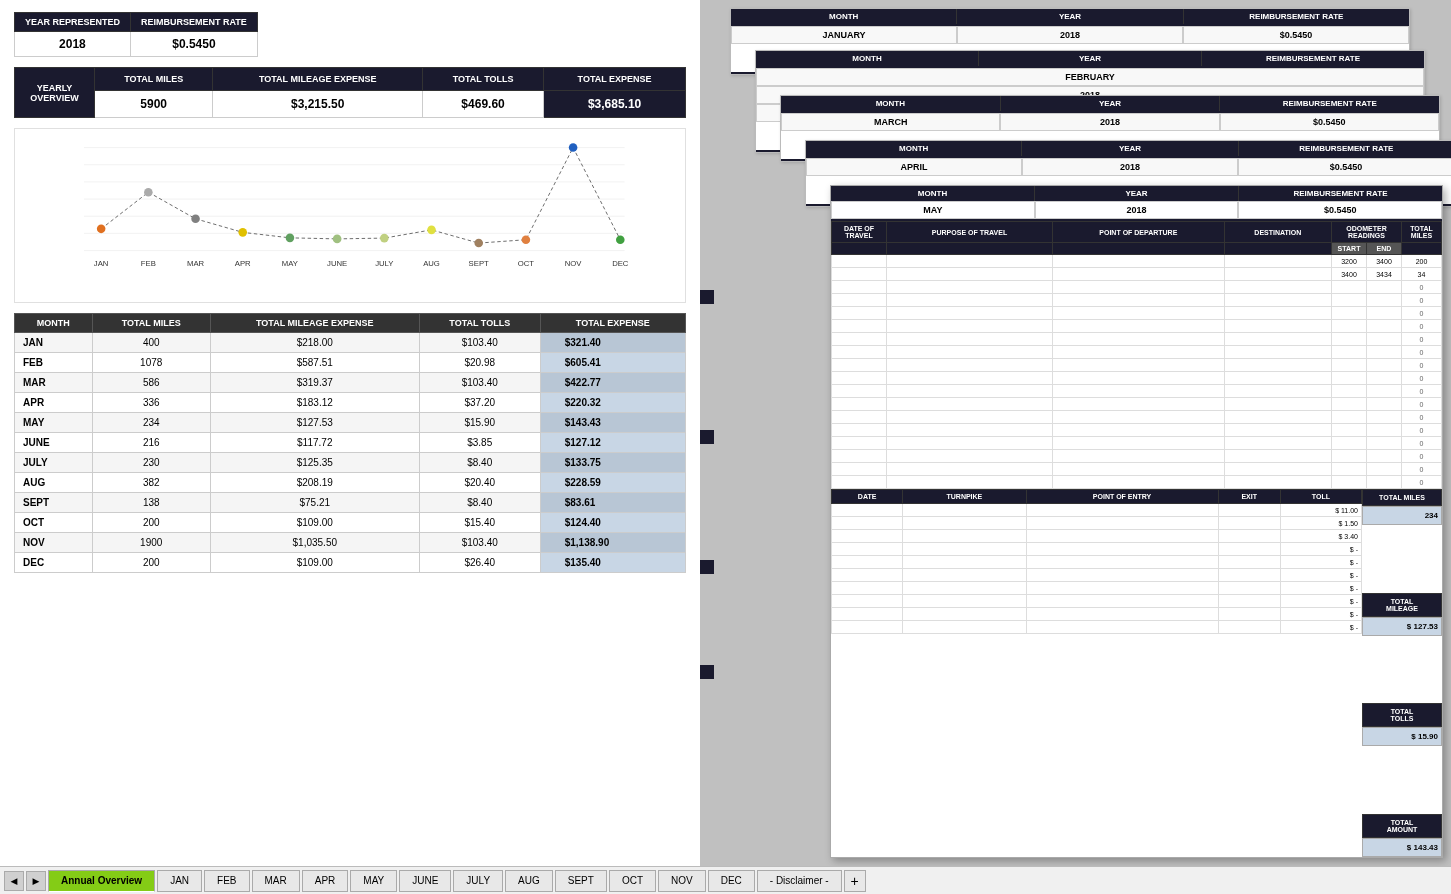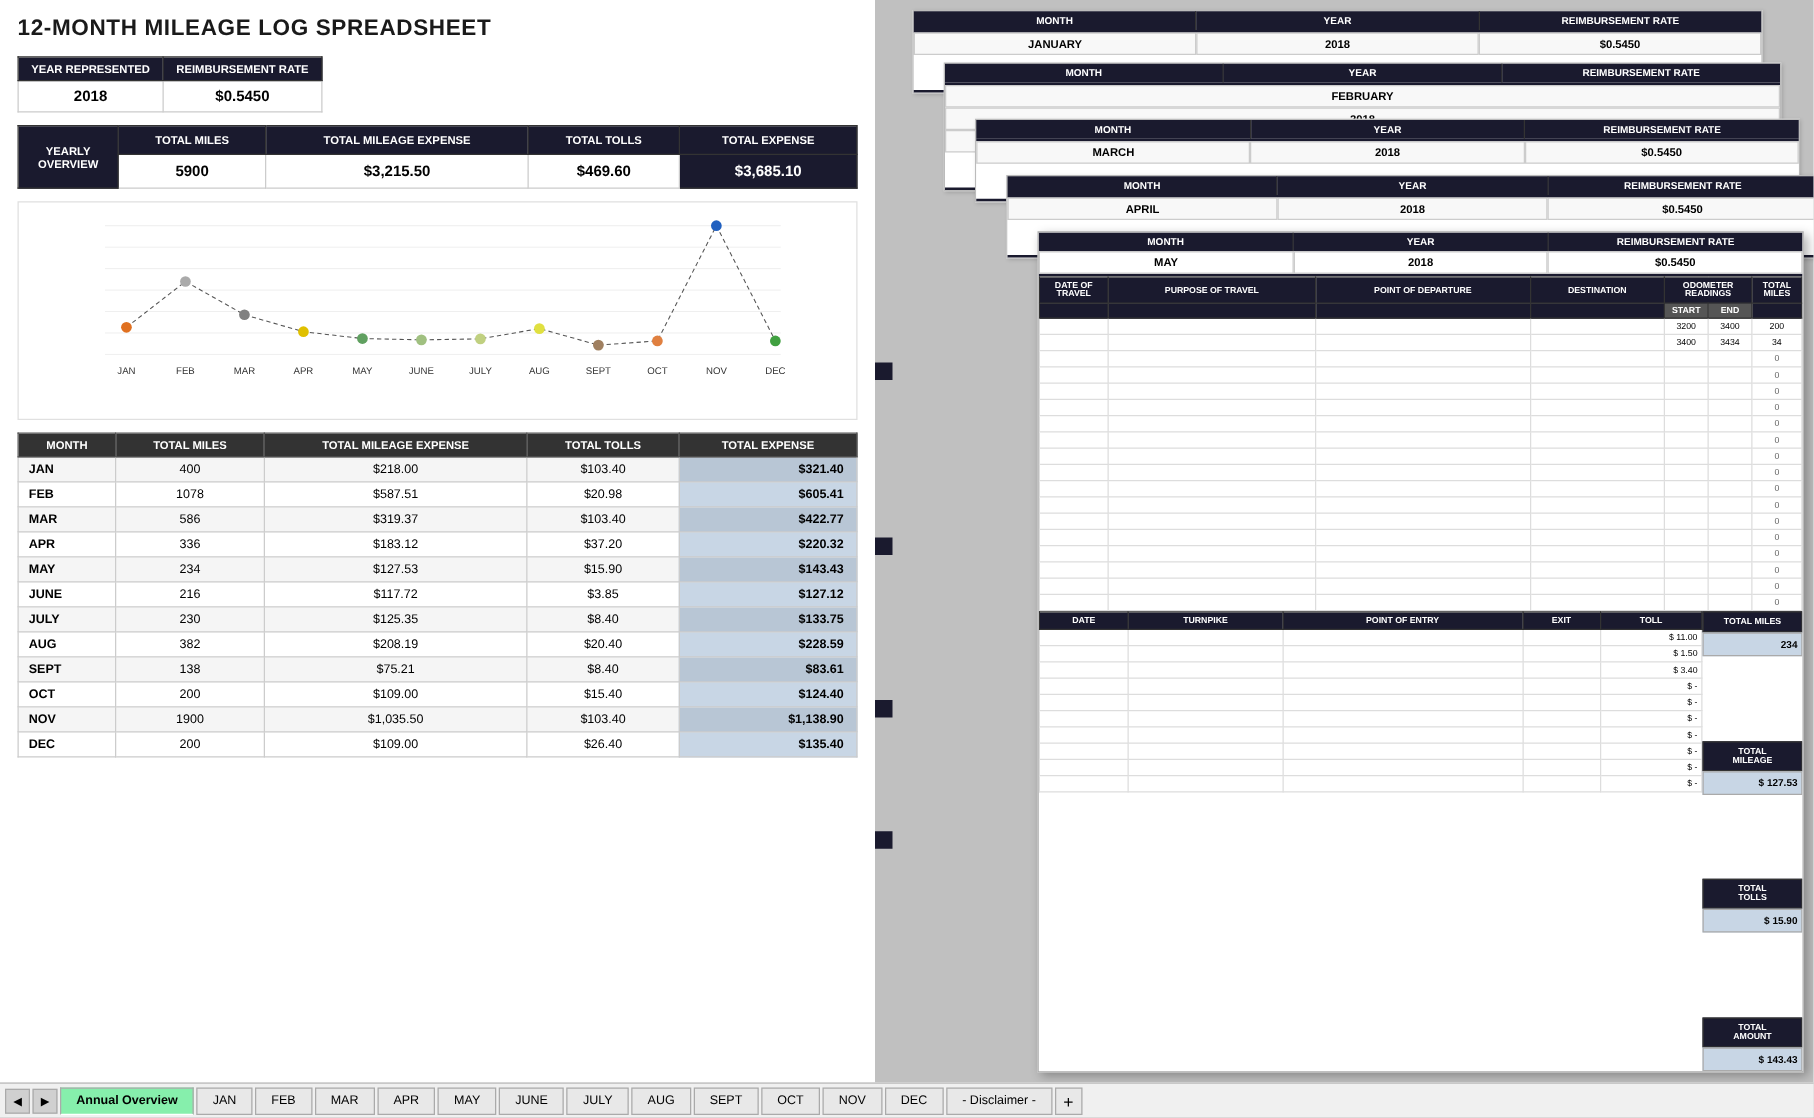--- a/index.html
+++ b/index.html
@@ -30,21 +30,21 @@
       height: 22px;
       padding: 0 12px;
       border: 1px solid #aaa;
       display: flex; align-items: center; justify-content: center;
       cursor: pointer;
       font-size: 10px;
       white-space: nowrap;
       background: #e8e8e8;
     }
     .tab.active {
-      background: #86efac;
+      background: #84cc16;
       border-bottom-color: #fff;
       font-weight: bold;
     }
     .tab-plus {
       width: 22px; height: 22px;
       border: 1px solid #aaa;
       display: flex; align-items: center; justify-content: center;
       cursor: pointer;
       background: #e8e8e8;
       font-size: 14px;
@@ -196,23 +196,23 @@
       background: #fff;
     }
     .monthly-table td.data-cell {
       padding: 4px 8px;
       border: 1px solid #ccc;
       text-align: center;
       font-size: 10px;
       background: #fff;
     }
     .monthly-table td.total-cell {
-      padding: 4px 10px;
+      padding: 4px 24px;
       border: 1px solid #ccc;
-      text-align: right;
+      text-align: left;
       font-size: 10px;
       background: #c8d6e5;
       font-weight: bold;
     }
     .monthly-table tr:nth-child(even) td {
       background: #f5f5f5;
     }
     .monthly-table tr:nth-child(even) td.total-cell {
       background: #b8c6d5;
     }
@@ -229,21 +229,20 @@
   </style>
 </head>
 <body>
 
 <div class="app-container">
 
   <div class="main-content">
 
     <div class="left-panel">
 
-      <div class="page-title">12-MONTH MILEAGE LOG SPREADSHEET</div>
 
       <div class="info-section">
         <table class="year-rate-table">
           <tbody>
               <tr>
             <th>YEAR REPRESENTED</th>
             <th>REIMBURSEMENT RATE</th>
           </tr>
           <tr>
             <td>2018</td>

